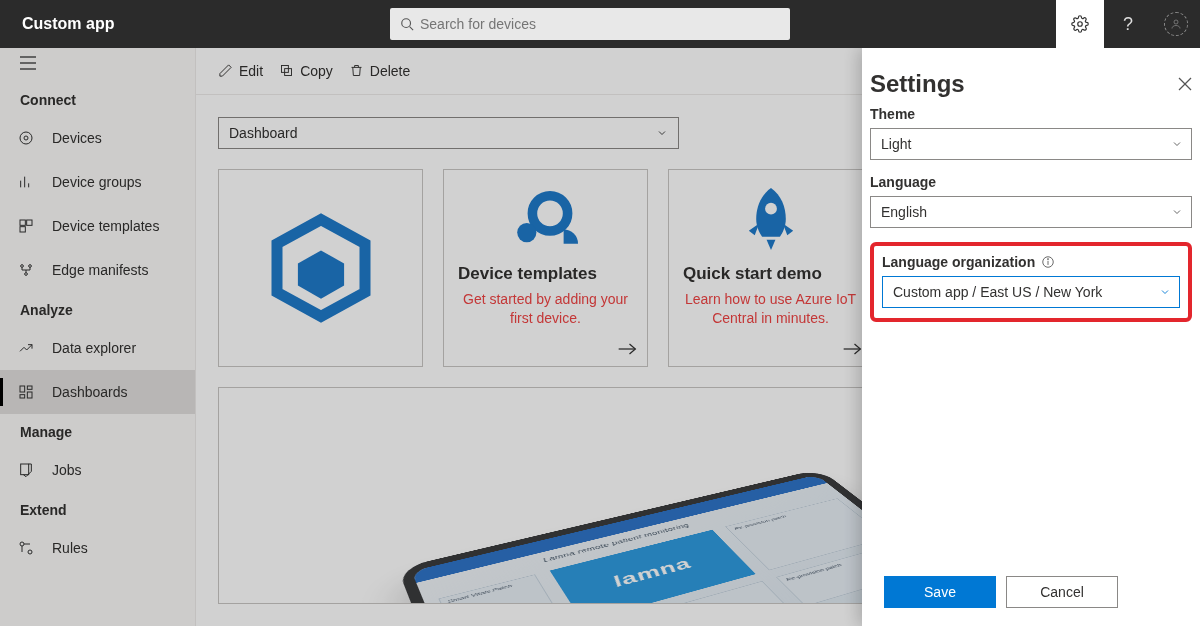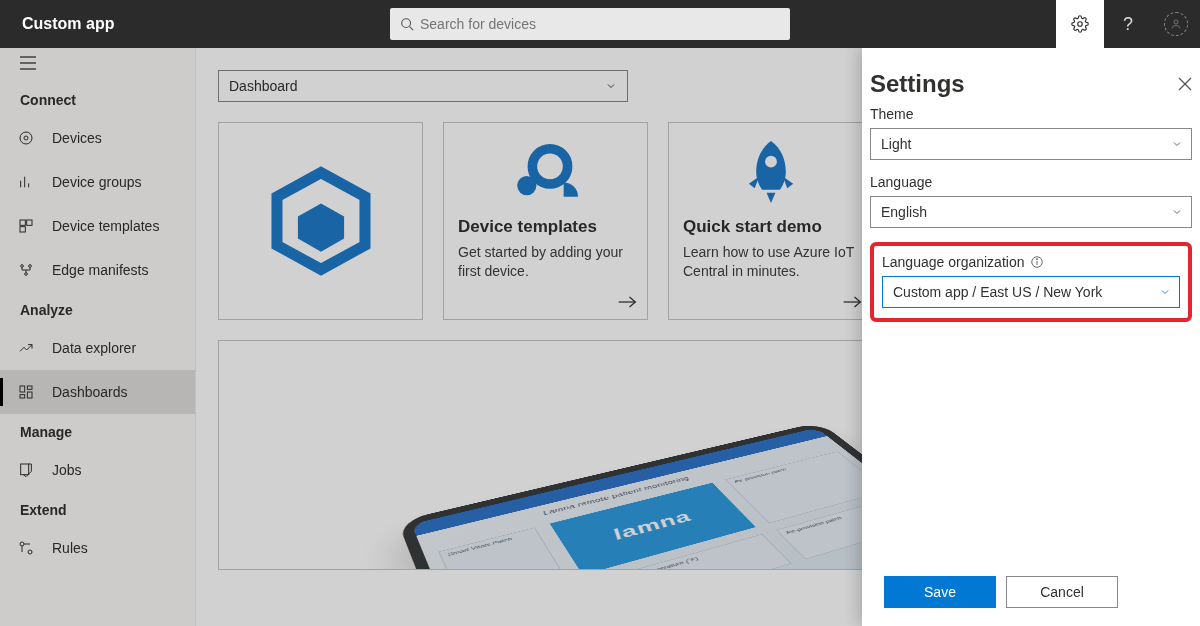--- a/index.html
+++ b/index.html
@@ -28,27 +28,27 @@
   .nav-item.selected { background: #e1dfdd; position: relative; }
   .nav-item.selected::before { content:""; position:absolute; left:0; top:8px; bottom:8px; width:3px; background:#000; }
   .nav-item .icon-slot { width: 34px; display: flex; align-items: center; }
 
   
   .main { flex: 1; background: #fff; display: flex; flex-direction: column; overflow: hidden; }
   .toolbar { height: 48px; border-bottom: 1px solid #edebe9; display: flex; align-items: center; padding-left: 22px; gap: 16px; }
   .tb-btn { display: flex; align-items: center; gap: 6px; font-size: 14px; color: #323130; cursor: pointer; }
   .content-inner { padding: 22px 22px; display: flex; flex-direction: column; gap: 20px; overflow: hidden; }
   .top-row { display: flex; align-items: center; gap: 20px; }
-  .dashboard-select { width: 410px; height: 32px; border: 1px solid #8a8886; display: flex; align-items: center; justify-content: space-between; padding: 0 10px; font-size: 14px; background:#fff;gap:36px; }
+  .dashboard-select { width: 461px; height: 32px; border: 1px solid #8a8886; display: flex; align-items: center; justify-content: space-between; padding: 0 10px; font-size: 14px; background:#fff;gap:36px; }
   .catalog-link { margin-left: auto; display: flex; align-items: center; gap: 6px; font-size: 14px; cursor:pointer; }
   .cards-row { display: flex; gap: 20px; }
   .card { width: 205px; height: 198px; border: 1px solid #c8c6c4; padding: 12px 14px; display:flex; flex-direction:column; position:relative; }
   .card.icon-only { align-items:center; justify-content:center; padding:0; }
   .card-title { font-weight: 600; font-size: 17px; margin-bottom: 6px; }
-  .card-desc { font-size: 14px; color: #404040; line-height: 1.35; }
+  .card-desc { font-size: 14px; color: #ef4444; line-height: 1.35; text-align: center; }
   .card-arrow { position:absolute; right:10px; bottom:10px; }
   .card-img { display:flex; justify-content:center; margin-bottom:8px; }
 
   .promo-tile { border:1px solid #c8c6c4; padding: 0; height: 230px; overflow:hidden; display:flex; align-items:flex-start; justify-content:center; }
   
   .tablet { width: 520px; height: 370px; background:#3b3c3e; border-radius:32px; transform: perspective(900px) rotateX(55deg) rotateZ(-26deg); margin-top:24px; box-shadow: -10px 30px 40px rgba(0,0,0,0.15); padding:12px; }
   .tablet-screen { width:100%; height:100%; background:linear-gradient(160deg,#f0f4f8 0%,#d9e5ee 100%); border-radius:18px; position:relative; overflow:hidden; font-size:8px; color:#555; }
   .screen-header { height:24px; background:#2f74c9; }
   .screen-title { position:absolute; top:34px; left:130px; font-style:italic; font-size:11px; color:#506070; letter-spacing:0.3px; }
   .screen-logo { position:absolute; top:62px; left:130px; width:190px; height:100px; background:#2f9be0; display:flex; align-items:center; justify-content:center; font-size:28px; font-weight:700; font-style:italic; color:#fff; letter-spacing:1px; }
@@ -61,21 +61,21 @@
 
   
   .dim { position: absolute; inset: 0; background: rgba(0,0,0,0.18); }
 
   
   .panel { position: absolute; top:0; right:0; bottom:0; width: 338px; background: #fff; box-shadow: -4px 0 16px rgba(0,0,0,0.2); display:flex; flex-direction:column; }
   .panel-inner { padding: 22px 8px 0; flex:1; overflow:auto; }
   .panel-title-row { display:flex; align-items:center; justify-content:space-between; margin-bottom: 8px; }
   .panel-title { font-size: 24px; font-weight:600; }
   .panel-close { cursor:pointer; color:#555; }
-  .field-label { font-weight:400; font-size:14px; margin-top: 8px; margin-bottom:6px; display:flex; align-items:center; gap:6px; }
+  .field-label { font-weight:700; font-size:14px; margin-top: 8px; margin-bottom:6px; display:flex; align-items:center; gap:6px; }
   .select-box { width: 100%; height: 32px; border: 1px solid #8a8886; display:flex; align-items:center; justify-content:space-between; padding: 0 8px 0 10px; font-size:14px; background:#fff; cursor:pointer; margin-bottom:14px; }
   .highlight-block { border: 4px solid #e3262d; border-radius:6px; padding: 8px 8px 10px; margin-top: 8px; }
   .highlight-block .field-label { margin-top:0; }
   .highlight-block .select-box { border-color:#0078d4; margin-bottom:0; }
   .panel-footer { padding: 14px 22px 18px; display:flex; gap:10px; }
   .btn { height: 32px; padding: 0 22px; font-size:14px; border:1px solid #8a8886; background:#fff; cursor:pointer; display:flex; align-items:center; justify-content:center; min-width:112px; }
   .btn.primary { background:#0078d4; color:#fff; border-color:#0078d4; }
 
   svg { display:block; }
 </style>
@@ -211,20 +211,47 @@
             <circle cx="6" cy="6" r="3"></circle>
             <circle cx="18" cy="18" r="3"></circle>
             <path d="M9 6h9M6 9v9"></path>
           </svg>
         </span>
       <span>Rules</span>
     </div>
   </div>
 
   <div class="main">
+    <div class="toolbar">
+      <div class="tb-btn">
+        <span>
+            <svg width="15" height="15" viewBox="0 0 24 24" fill="none" stroke="#323130" stroke-width="1.5">
+              <path d="M17 3l4 4L7 21H3v-4z"></path>
+            </svg>
+          </span>
+        <span>Edit</span>
+      </div>
+      <div class="tb-btn">
+        <span>
+            <svg width="15" height="15" viewBox="0 0 24 24" fill="none" stroke="#323130" stroke-width="1.5">
+              <rect x="9" y="9" width="11" height="11"></rect>
+              <rect x="4" y="4" width="11" height="11"></rect>
+            </svg>
+          </span>
+        <span>Copy</span>
+      </div>
+      <div class="tb-btn">
+        <span>
+            <svg width="15" height="15" viewBox="0 0 24 24" fill="none" stroke="#323130" stroke-width="1.5">
+              <path d="M4 7h16M9 7V4h6v3M6 7l1 13h10l1-13"></path>
+            </svg>
+          </span>
+        <span>Delete</span>
+      </div>
+    </div>
 
     <div class="content-inner">
       <div class="top-row">
         <div class="dashboard-select">
           <span>Dashboard</span>
           <span>
               <svg width="12" height="12" viewBox="0 0 24 24" fill="none" stroke="#333" stroke-width="1.8">
                 <polyline points="6,9 12,15 18,9"></polyline>
               </svg>
             </span>

